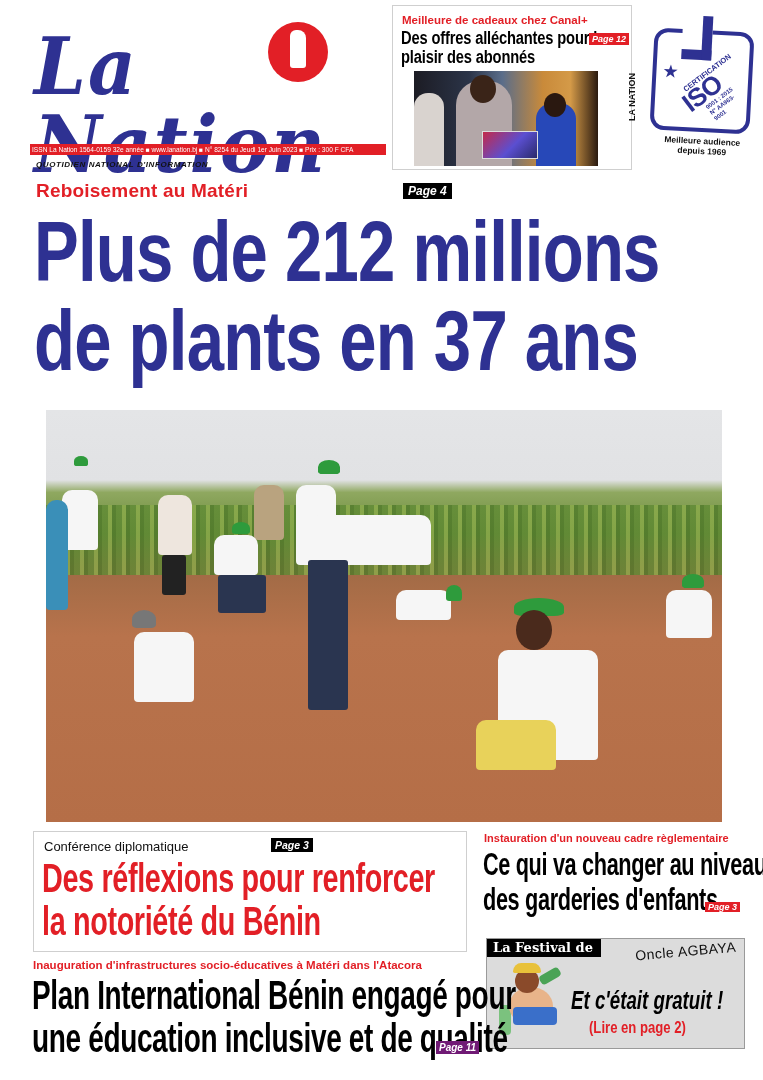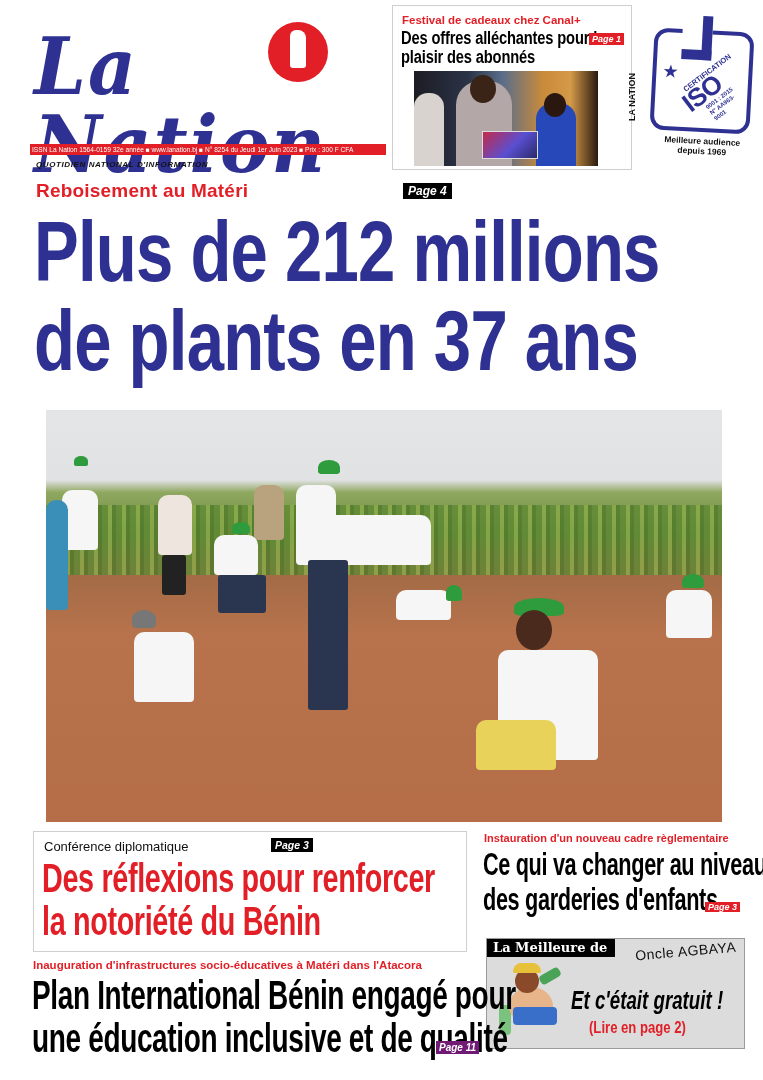--- a/index.html
+++ b/index.html
@@ -98,23 +98,23 @@
   <div class="logo-dot">
       <div class="map"></div>
     </div>
   <div class="logo-text">La Nation</div>
 </div>
 <div class="abs tagline-left">QUOTIDIEN NATIONAL D'INFORMATION</div>
 <div class="abs tagline-right">REPUBLIQUE DU BENIN</div>
 <div class="abs info-bar">ISSN La Nation 1564-0159  32e année ■  www.lanation.bj  ■  N° 8254 du Jeudi 1er Juin 2023 ■ Prix : 300 F CFA</div>
 
 <div class="abs teaser-box">
-  <div class="teaser-kicker">Festival de cadeaux chez Canal+</div>
+  <div class="teaser-kicker">Meilleure de cadeaux chez Canal+</div>
   <div class="teaser-title">Des offres alléchantes pour le plaisir des abonnés</div>
-  <div class="teaser-page">Page 1</div>
+  <div class="teaser-page">Page 12</div>
   <div class="teaser-photo">
     <div class="person0"></div>
     <div class="person1"></div>
       <div class="head1"></div>
     <div class="person2"></div>
       <div class="head2"></div>
     <div class="card"></div>
   </div>
 </div>
 
@@ -177,21 +177,21 @@
 </div>
 
 <div class="abs gard-kicker">Instauration d'un nouveau cadre règlementaire</div>
 <div class="abs gard-title">
   <div>Ce qui va changer au niveau</div>
   <div>des garderies d'enfants</div>
 </div>
 <div class="abs gard-page">Page  3</div>
 
 <div class="abs chron-box">
-  <div class="chron-head">La Meilleure de</div>
+  <div class="chron-head">La Festival de</div>
   <div class="chron-author">Oncle AGBAYA</div>
   <div class="cartoon">
     <div class="bottle2"></div>
     <div class="body"></div>
     <div class="cloth"></div>
     <div class="head"></div>
     <div class="hat"></div>
     <div class="bottle"></div>
   </div>
   <div class="chron-title">Et c'était gratuit !</div>

